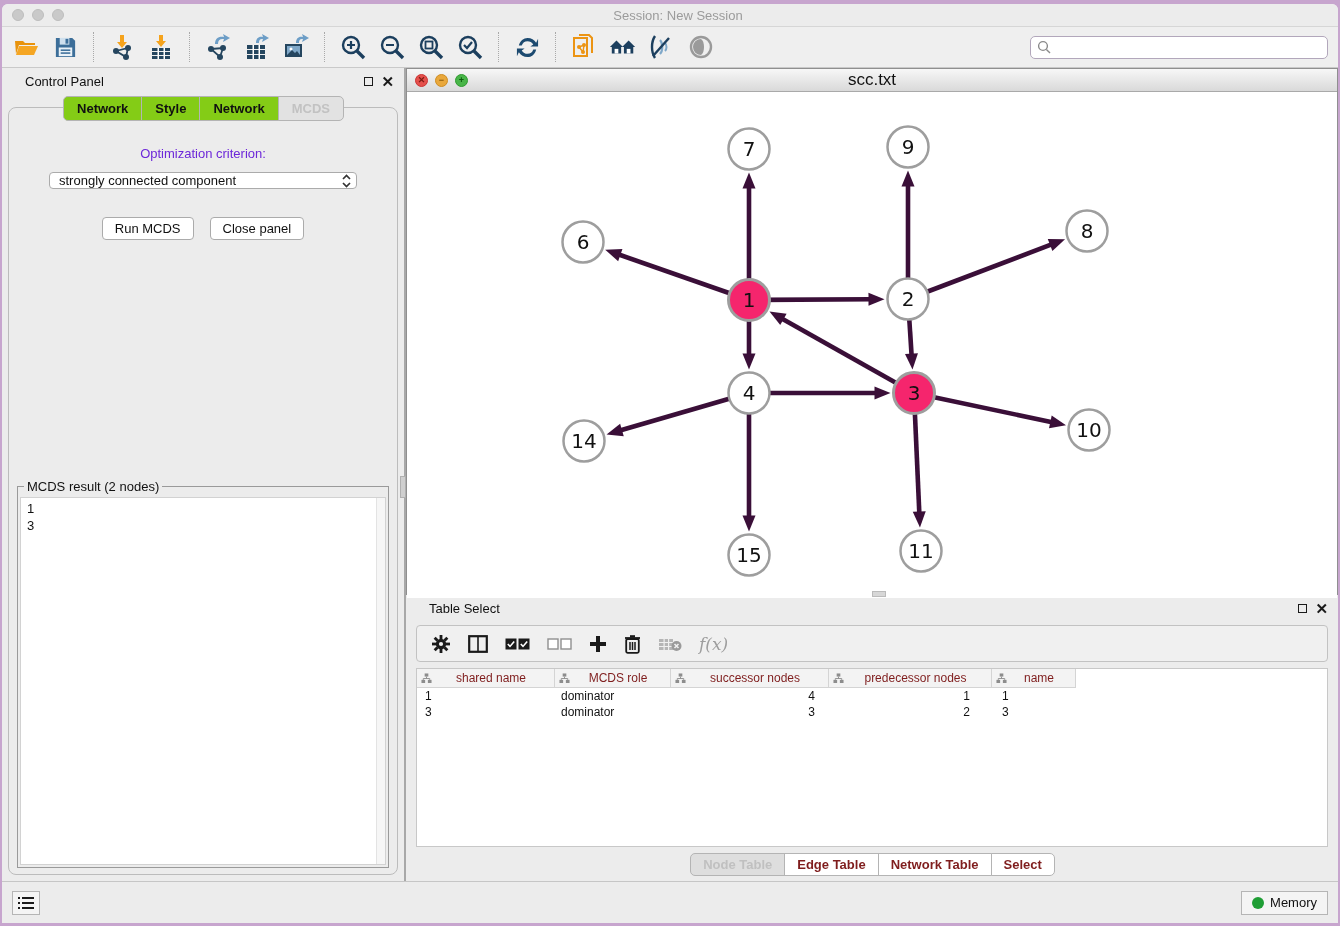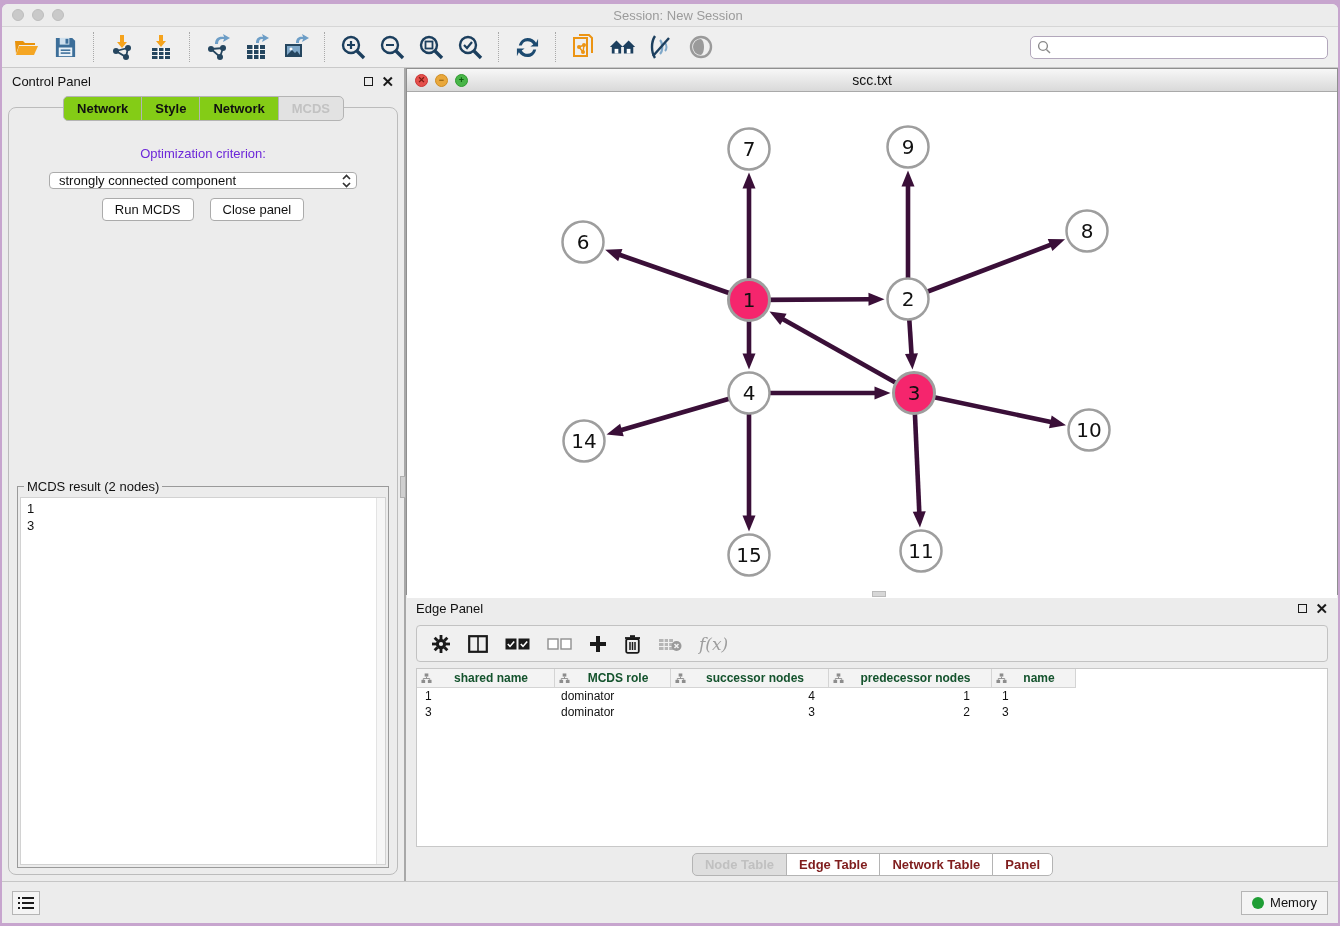--- a/index.html
+++ b/index.html
@@ -24,37 +24,37 @@
   .search-box { width:298px; height:23px; background:#fff; border:1px solid #b2a7bb; border-radius:5px;
     display:flex; align-items:center; padding:0 6px; }
   .search-box input { border:none; outline:none; flex:1; font-size:12px; margin-left:5px; background:transparent; }
 
   
   .main { flex:1; display:flex; min-height:0; }
 
   
   .control-panel { width:404px; flex:0 0 auto; background:#ececec; border-right:2px solid #a8a8a8;
     display:flex; flex-direction:column; position:relative; }
-  .panel-head { height:26px; display:flex; align-items:center; padding:0 10px; flex:0 0 auto; }
+  .panel-head { height:26px; display:flex; align-items:center; padding:0 10px; flex:0 0 auto;margin-left:13px; }
   .panel-title { font-size:13px; color:#111; }
   .panel-head-btns { margin-left:auto; display:flex; align-items:center; gap:8px; }
   .float-btn { width:9px; height:9px; border:1.5px solid #1a1a1a; display:inline-block; }
   .close-btn { font-size:15px; font-weight:bold; color:#1a1a1a; line-height:9px; }
   .cp-tabs { display:flex; justify-content:center; margin-top:2px; flex:0 0 auto; position:relative; z-index:2; }
   .cp-tab { font-size:13px; font-weight:bold; color:#111; background:#84cc16; border:1px solid #b4b4b4;
     padding:4px 13px; margin-right:-1px; }
   .cp-tab:first-child { border-radius:5px 0 0 5px; }
   .cp-tab.disabled-active { background:#e2e2e2; color:#c2c2c2; border-radius:0 5px 5px 0; }
   .cp-content { flex:1; margin:-14px 6px 6px 6px; border:1px solid #bcbcbc; border-radius:8px;
     padding-top:28px; display:flex; flex-direction:column; min-height:0; }
   .opt-label { text-align:center; font-size:13px; color:#6d28d9; margin-top:10px; }
   .dropdown { width:308px; height:17px; margin:11px auto 0; background:#fff; border:1px solid #ababab;
     border-radius:4px; display:flex; align-items:center; padding:0 4px 0 9px; }
   .dropdown span { font-size:13px; color:#111; flex:1; }
-  .btn-row { display:flex; justify-content:center; gap:16px; margin-top:9px; }
+  .btn-row { display:flex; justify-content:center; gap:16px; margin-top:28px; }
   .push-btn { background:#fff; border:1px solid #ababab; border-radius:4px; font-size:13px; color:#111;
     padding:3px 12px; min-width:90px; text-align:center; }
   .cp-spacer { flex:1; }
   .result-fieldset { margin:0 8px 6px 8px; height:382px; border:1px solid #9a9a9a;
     position:relative; padding:10px 2px 2px 2px; background:#ececec; flex:0 0 auto; }
   .result-legend { position:absolute; top:-8px; left:6px; background:#ececec; padding:0 3px;
     font-size:13px; color:#111; }
   .result-area { width:100%; height:100%; background:#fff; border:1px solid #d2d2d2; position:relative;
     font-size:13px; color:#111; padding:2px 6px; line-height:17px; overflow:hidden; }
   .result-scroll { position:absolute; right:0; top:0; bottom:0; width:9px; background:#f6f6f6; border-left:1px solid #e3e3e3; }
@@ -66,32 +66,32 @@
   
   .net-window { height:527px; flex:0 0 auto; border:1px solid #8f8f8f; display:flex; flex-direction:column; background:#fff; }
   .net-titlebar { height:23px; flex:0 0 auto; background:linear-gradient(#f7f7f7,#d9d9d9);
     border-bottom:1px solid #a9a9a9; display:flex; align-items:center; position:relative; }
   .net-traffic { display:flex; gap:7px; margin-left:8px; }
   .ntl { width:13px; height:13px; border-radius:50%; font-size:9px; font-weight:bold;
     display:flex; align-items:center; justify-content:center; }
   .ntl.red { background:#e4504b; border:1px solid #c33; color:#7c1a12; }
   .ntl.yellow { background:#e9a83c; border:1px solid #cf8d21; color:#8a5a09; }
   .ntl.green { background:#48b548; border:1px solid #2f9b30; color:#0c5c0e; }
-  .net-title { position:absolute; left:0; right:0; text-align:center; font-size:14px; color:#111; }
+  .net-title { position:absolute; left:0; right:0; text-align:center; font-size:17px; color:#111; }
   .net-canvas { flex:1; background:#fff; position:relative; }
   .net-grip { position:absolute; bottom:1px; left:50%; width:14px; height:6px; background:#d7d7d7; border:1px solid #bbb; }
 
   
   .table-panel { flex:1; background:#ececec; display:flex; flex-direction:column; min-height:0; }
   .tp-toolbar { margin:4px 10px 0 10px; height:37px; background:#f0f0f0; border:1px solid #c2c2c2;
     border-radius:4px; display:flex; align-items:center; gap:17px; padding:0 14px; flex:0 0 auto; }
   .tp-table-wrap { margin:6px 10px 0 10px; flex:1; background:#fff; border:1px solid #c8c8c8; overflow:hidden; min-height:0; }
   .t-header { display:flex; height:19px; }
   .t-hcell { background:#f3f3f3; border-right:1px solid #d4d4d4; border-bottom:1px solid #d4d4d4;
-    display:flex; align-items:center; font-size:12px; color:#14532d; padding:0 4px;font-weight:bold; }
+    display:flex; align-items:center; font-size:12px; color:#7f1d1d; padding:0 4px; }
   .t-hcell .hlabel { margin:0 auto; }
   .t-row { display:flex; height:16px; }
   .t-cell { font-size:12px; color:#111; line-height:16px; white-space:nowrap; overflow:hidden; }
   .tp-tabs-bar { height:34px; flex:0 0 auto; display:flex; align-items:center; justify-content:center; }
   .tp-tab { font-size:13px; font-weight:bold; background:#fff; border:1px solid #b4b4b4;
     padding:3px 12px; margin-right:-1px; color:#7f1d1d; }
   .tp-tab.disabled-active { background:#dedede; color:#c0c0c0; border-radius:5px 0 0 5px; }
   .tp-tab:last-child { border-radius:0 5px 5px 0; }
 
   
@@ -403,21 +403,21 @@
                 <circle cx="514" cy="459" r="20.5" fill="#FFFFFF" stroke="#9E9E9E" stroke-width="2.5"></circle>
                 <text x="514" y="466" text-anchor="middle" font-size="20" fill="#111">11</text>
               </g>
             </svg>
           <div class="net-grip"></div>
         </div>
       </div>
 
       <div class="table-panel">
         <div class="panel-head">
-          <span class="panel-title">Edge Panel</span>
+          <span class="panel-title">Table Select</span>
           <span class="panel-head-btns">
             <span class="float-btn"></span>
             <span class="close-btn">✕</span>
           </span>
         </div>
         <div class="tp-toolbar">
           <svg width="20" height="20" viewBox="0 0 20 20">
             <circle cx="10" cy="10" r="5.2" fill="#1a1a1a"></circle>
               <circle cx="10" cy="10" r="2.1" fill="#f0f0f0"></circle>
             <g fill="#1a1a1a">
@@ -534,21 +534,21 @@
                 <div class="t-cell" style="width: 158px; text-align: right; padding-right: 14px; padding-left: 0px;">3</div>
                 <div class="t-cell" style="width: 163px; text-align: right; padding-right: 22px; padding-left: 0px;">2</div>
                 <div class="t-cell" style="width: 84px; text-align: left; padding-right: 0px; padding-left: 10px;">3</div>
               </div>
             </div>
         </div>
         <div class="tp-tabs-bar">
           <span class="tp-tab disabled-active">Node Table</span>
           <span class="tp-tab">Edge Table</span>
           <span class="tp-tab">Network Table</span>
-          <span class="tp-tab">Panel</span>
+          <span class="tp-tab">Select</span>
         </div>
       </div>
 
     </div>
   </div>
 
   <div class="statusbar">
     <div class="list-btn">
       <svg width="16" height="14" viewBox="0 0 16 14">
         <g fill="#1a1a1a">

